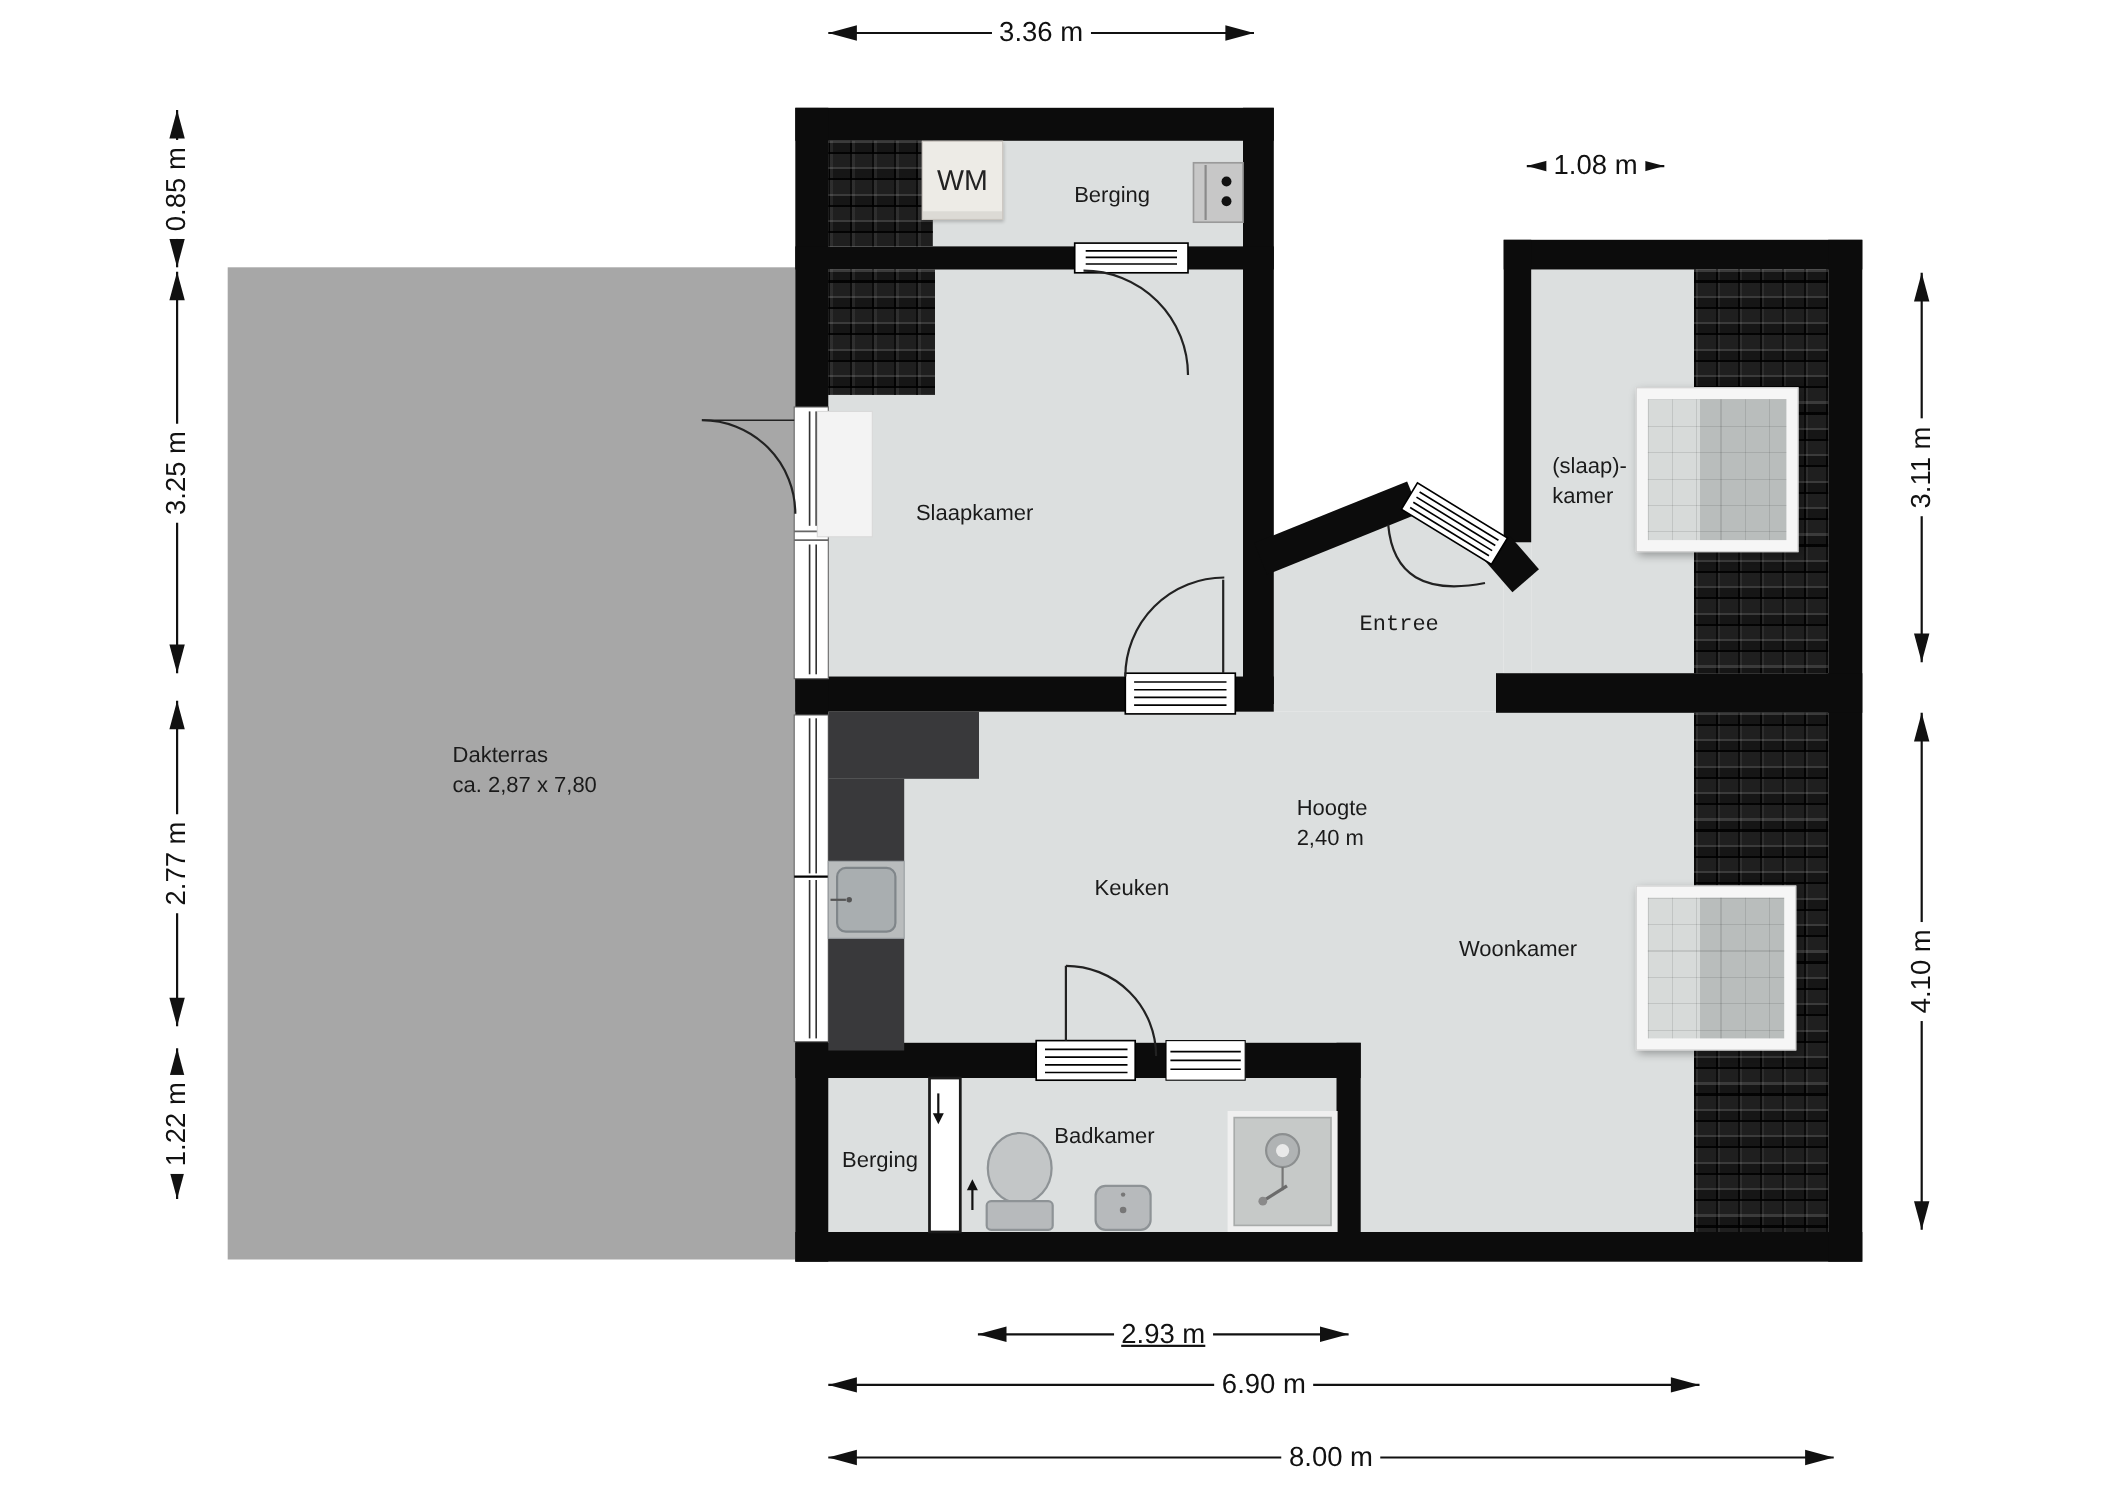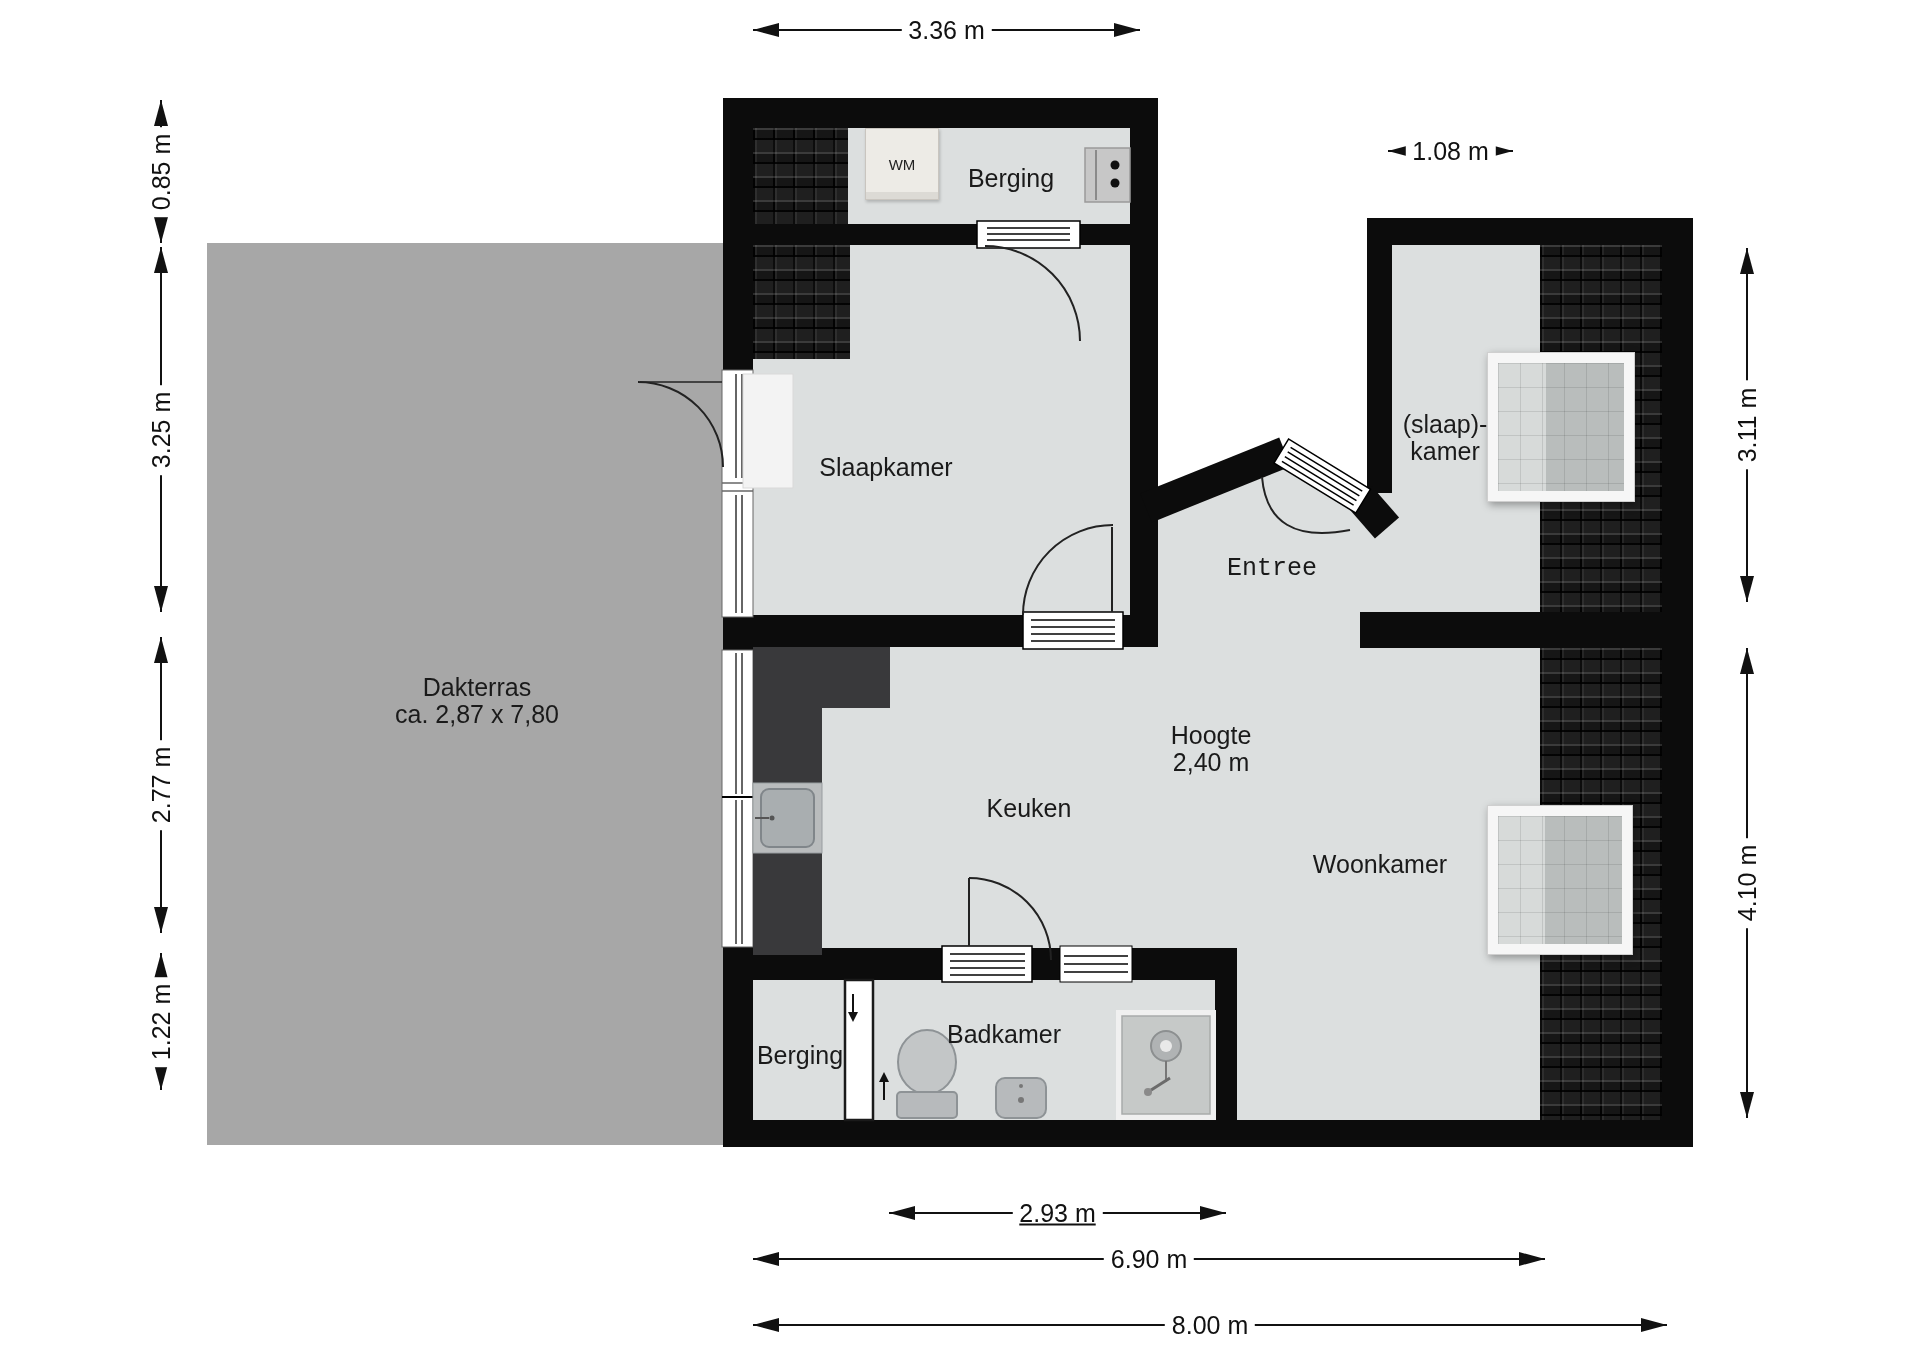--- a/index.html
+++ b/index.html
@@ -14,26 +14,26 @@
   }
   
   .roofwin{position:absolute;background:#f6f6f6;border:1px solid #cfcfcf;padding:10px;
            box-shadow:2px 3px 8px rgba(0,0,0,0.35);}
   .roofwin .glass{width:100%;height:100%;
     background:
       repeating-linear-gradient(180deg, rgba(0,0,0,0.10) 0 1px, rgba(0,0,0,0) 1px 24px),
       repeating-linear-gradient(90deg, rgba(0,0,0,0.10) 0 1px, rgba(0,0,0,0) 1px 22px),
       linear-gradient(90deg,#d7dad9 0 38%,#b9bdbc 38% 100%);}
   
-  .wm{position:absolute;left:865px;top:128px;width:72px;height:70px;background:#edebe6;
+  .wm{position:absolute;left:838px;top:128px;width:72px;height:70px;background:#edebe6;
       border:1px solid #c9c5bf;box-shadow:inset 0 -7px 0 rgba(0,0,0,0.07),1px 2px 3px rgba(0,0,0,0.2);
-      display:flex;align-items:center;justify-content:center;font-size:15px;color:#222;}
-  
-  .rlabel{position:absolute;transform:translate(-50%,-50%);font-size:25px;line-height:27px;
-          text-align:center;white-space:nowrap;color:#1a1a1a;}
+      display:flex;align-items:center;justify-content:center;font-size:26px;color:#222;}
+  
+  .rlabel{position:absolute;transform:translate(-50%,-50%);font-size:20px;line-height:27px;
+          white-space:nowrap;color:#1a1a1a;}
   .dimlabel{position:absolute;transform:translate(-50%,-50%);font-size:25px;color:#111;
             background:#fff;padding:0 7px;white-space:nowrap;z-index:6;}
   .dimlabel.vert{transform:translate(-50%,-50%) rotate(-90deg);}
   .dimline{stroke:#111;stroke-width:2;}
   .dimhead{fill:#111;}
 </style>
 </head>
 <body>
 
 <div class="stage" id="stage">

